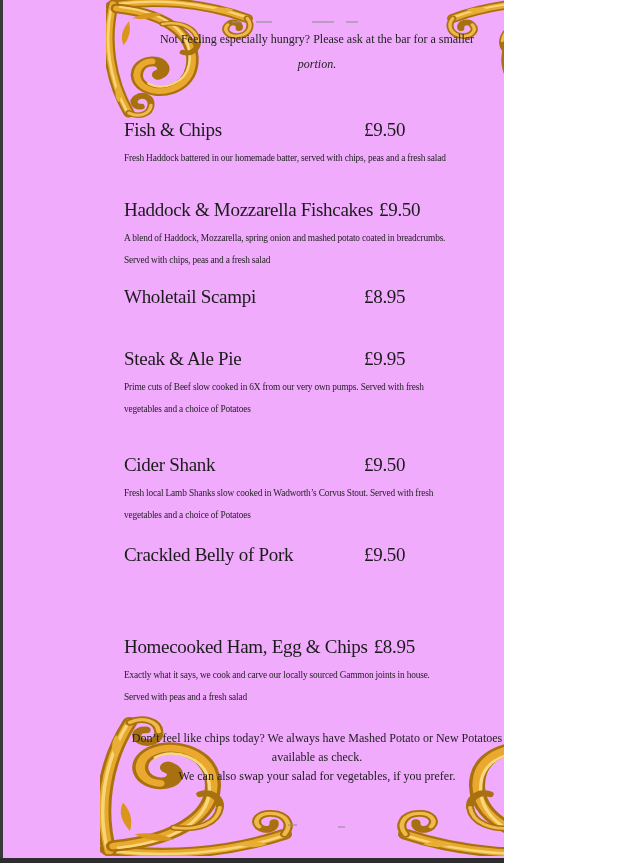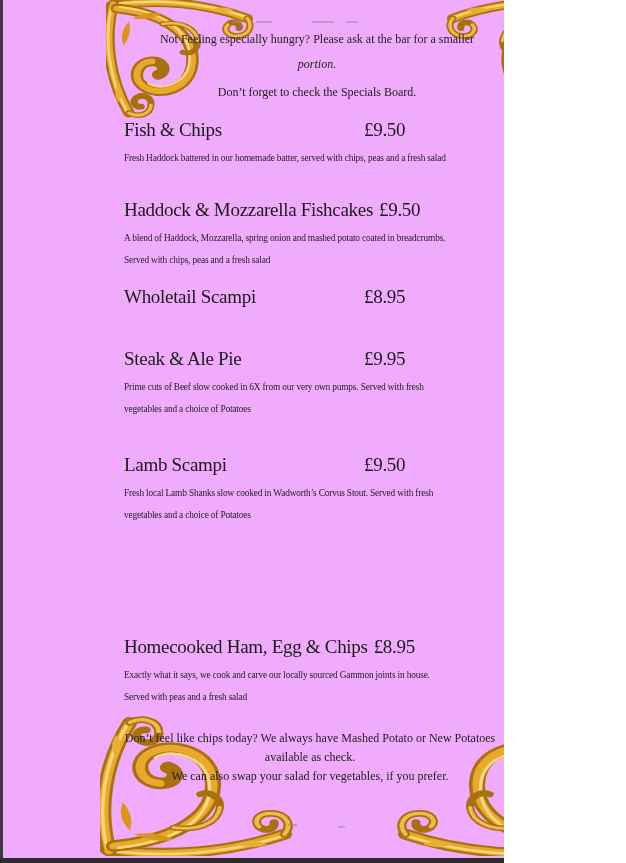--- a/index.html
+++ b/index.html
@@ -53,21 +53,21 @@
   .item-row{line-height:26px;font-size:19px;letter-spacing:-0.3px;color:#1b1b1b;white-space:nowrap;}
   .item-name{display:inline-block;min-width:234px;}
   .item-price{margin-left:6px;}
   .item-descs{margin-top:3px;}
   .desc-line{
     font-size:11px;line-height:22px;letter-spacing:-0.2px;color:#242424;
     white-space:nowrap;transform:scaleX(0.85);transform-origin:0 50%;
   }
 
   .footer{
-    position:absolute;left:110px;top:729px;width:400px;
+    position:absolute;left:117px;top:729px;width:400px;
     text-align:center;font-size:12px;color:#222;
   }
   .footer .l{white-space:nowrap;line-height:19px;}
 </style>
 </head>
 <body>
 
 <svg width="0" height="0" style="position:absolute" aria-hidden="true">
   <defs>
     <g id="fl" fill="none" stroke-linecap="round">
@@ -130,21 +130,20 @@
   <div class="frag frag-t1"></div>
   <div class="frag frag-t2"></div>
   <div class="frag frag-t3"></div>
   <div class="frag frag-t4"></div>
   <div class="frag frag-b1"></div>
   <div class="frag frag-b2"></div>
 
   <div class="intro">
     <div class="l l1">Not Feeling especially hungry? Please ask at the bar for a smaller</div>
     <div class="l l2">portion.</div>
-    <div class="l l3">Don’t forget to check the Specials Board.</div>
   </div>
 
   <div class="items">
   <div class="menu-item">
     <div class="item-row">
       <span class="item-name">Fish &amp; Chips</span><span class="item-price">£9.50</span>
     </div>
     <div class="item-descs">
           <div class="desc-line">Fresh Haddock battered in our homemade batter, served with chips, peas and a fresh salad</div>
         </div>
@@ -171,29 +170,32 @@
       <span class="item-name">Steak &amp; Ale Pie</span><span class="item-price">£9.95</span>
     </div>
     <div class="item-descs">
           <div class="desc-line">Prime cuts of Beef slow cooked in 6X from our very own pumps. Served with fresh</div>
           <div class="desc-line">vegetables and a choice of Potatoes</div>
         </div>
   </div>
 
   <div class="menu-item">
     <div class="item-row">
-      <span class="item-name">Lamb Scampi</span><span class="item-price">£9.50</span>
+      <span class="item-name">Cider Shank</span><span class="item-price">£9.50</span>
     </div>
     <div class="item-descs">
           <div class="desc-line">Fresh local Lamb Shanks slow cooked in Wadworth’s Corvus Stout. Served with fresh</div>
           <div class="desc-line">vegetables and a choice of Potatoes</div>
         </div>
   </div>
 
   <div class="menu-item">
+    <div class="item-row">
+      <span class="item-name">Crackled Belly of Pork</span><span class="item-price">£9.50</span>
+    </div>
   </div>
 
   <div class="menu-item">
     <div class="item-row">
       <span class="item-name">Homecooked Ham, Egg &amp; Chips</span><span class="item-price">£8.95</span>
     </div>
     <div class="item-descs">
           <div class="desc-line">Exactly what it says, we cook and carve our locally sourced Gammon joints in house.</div>
           <div class="desc-line">Served with peas and a fresh salad</div>
         </div>

